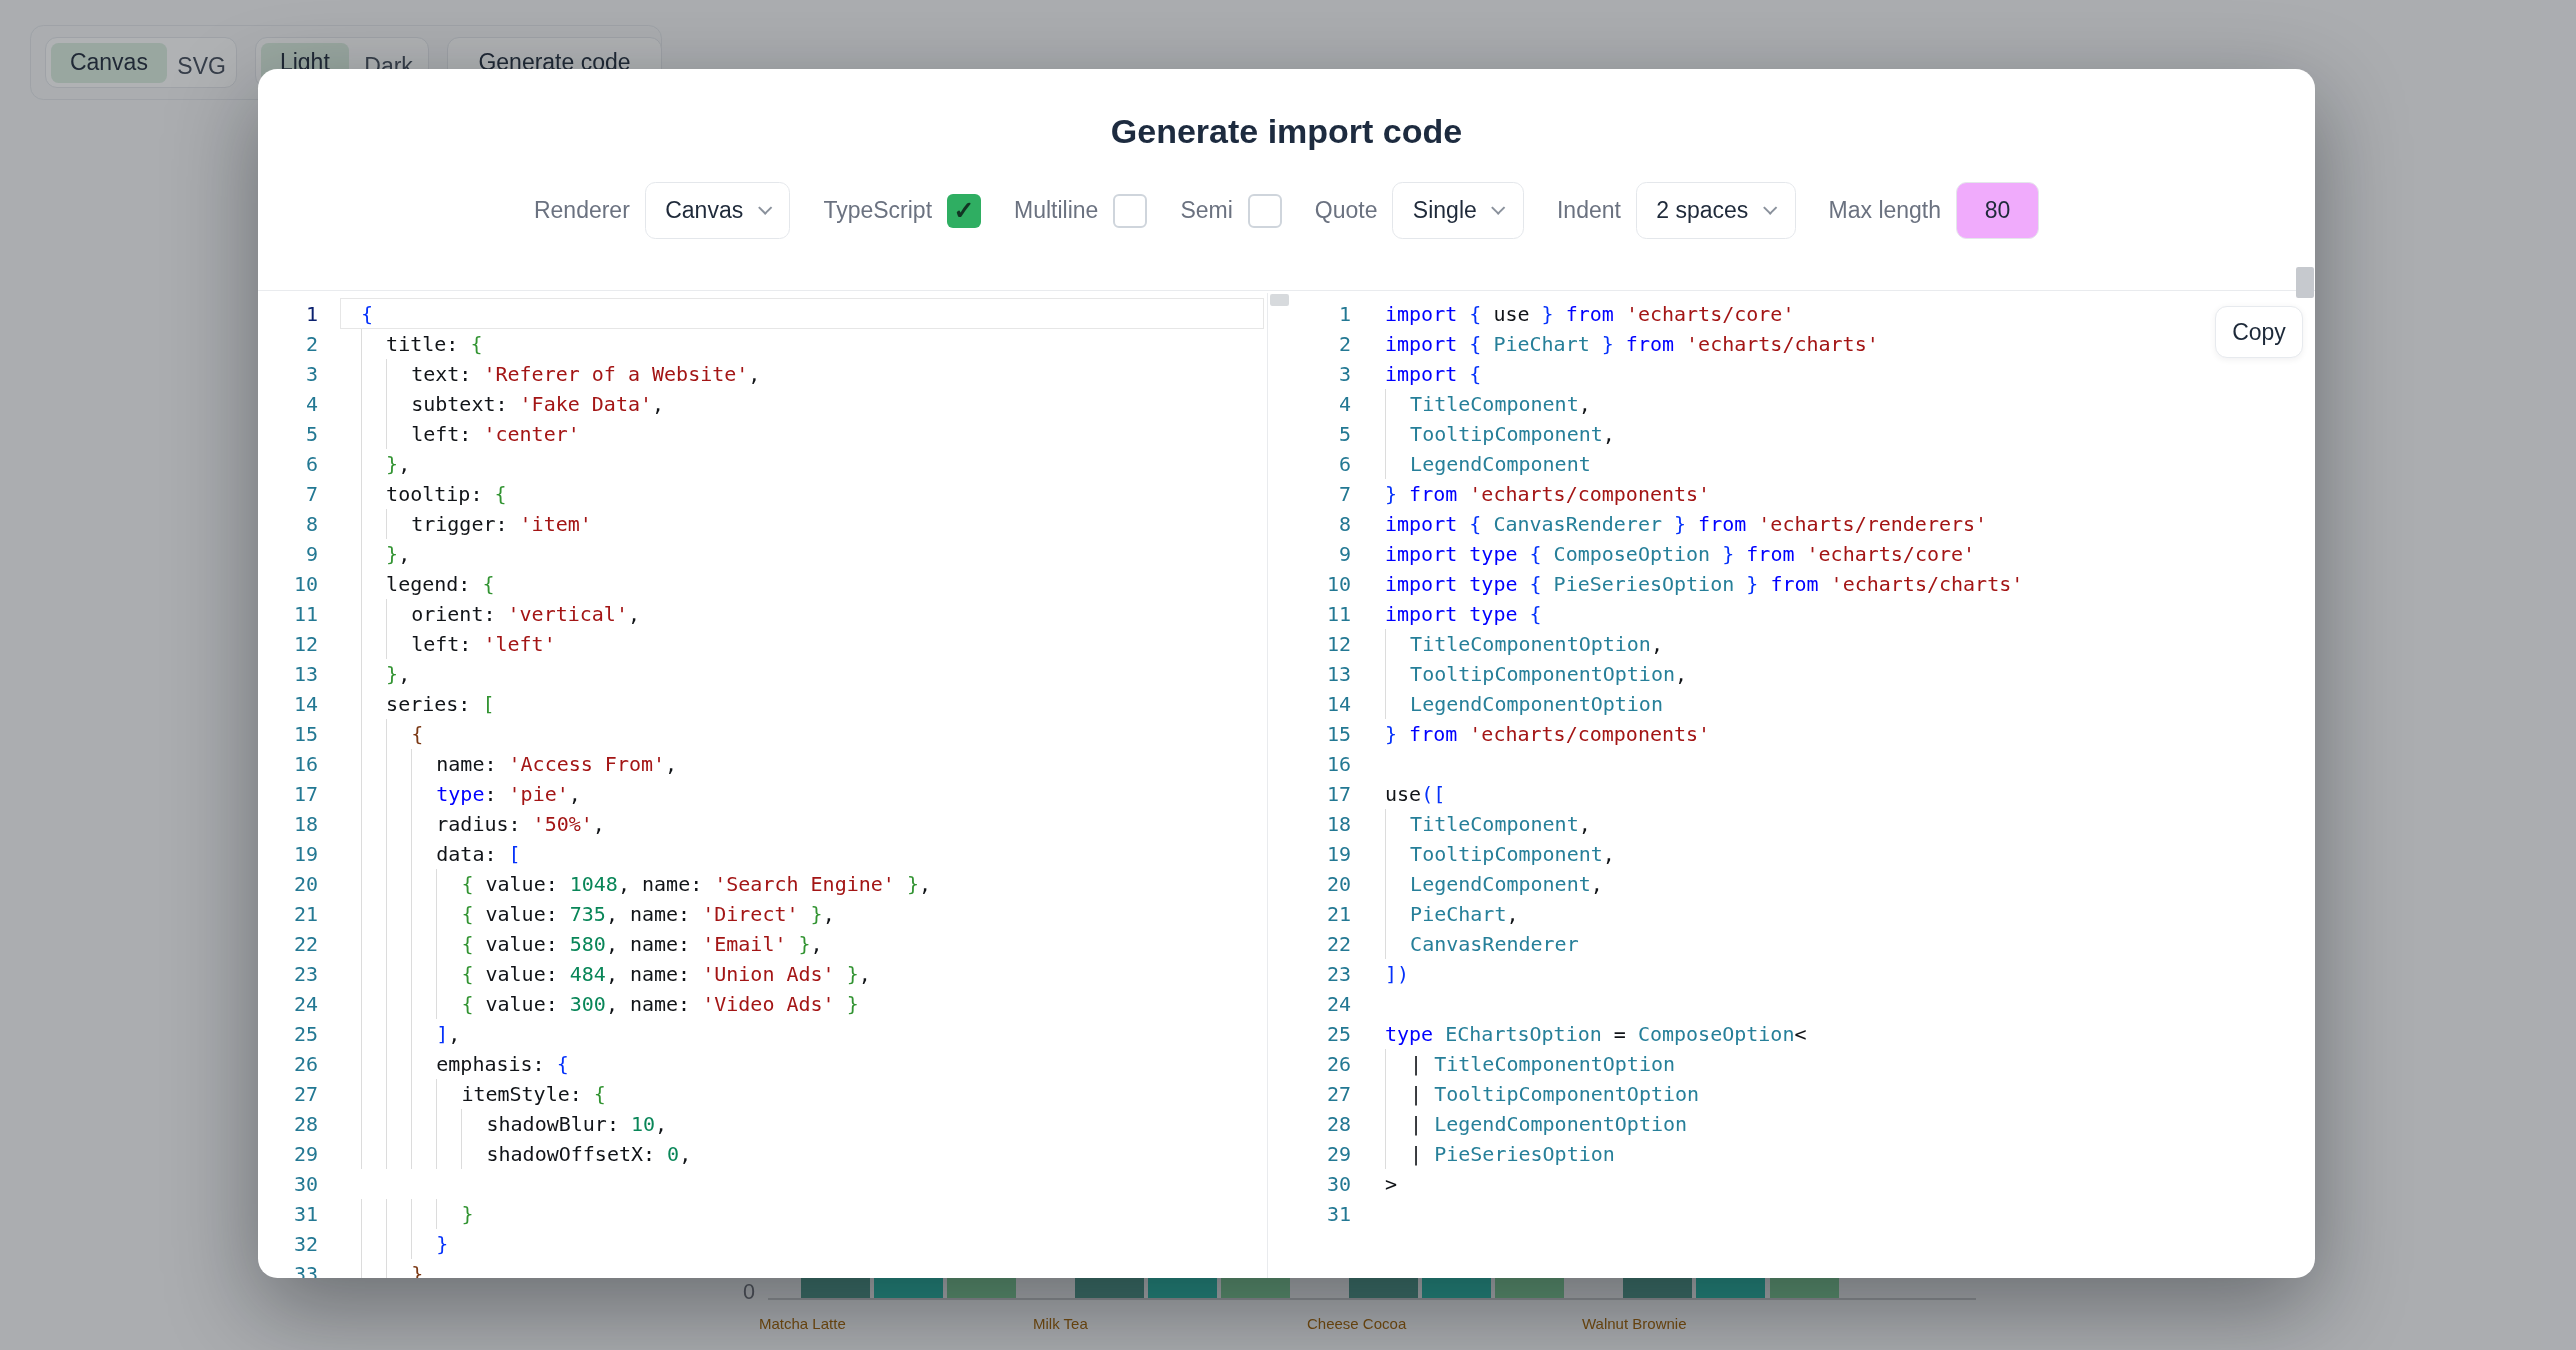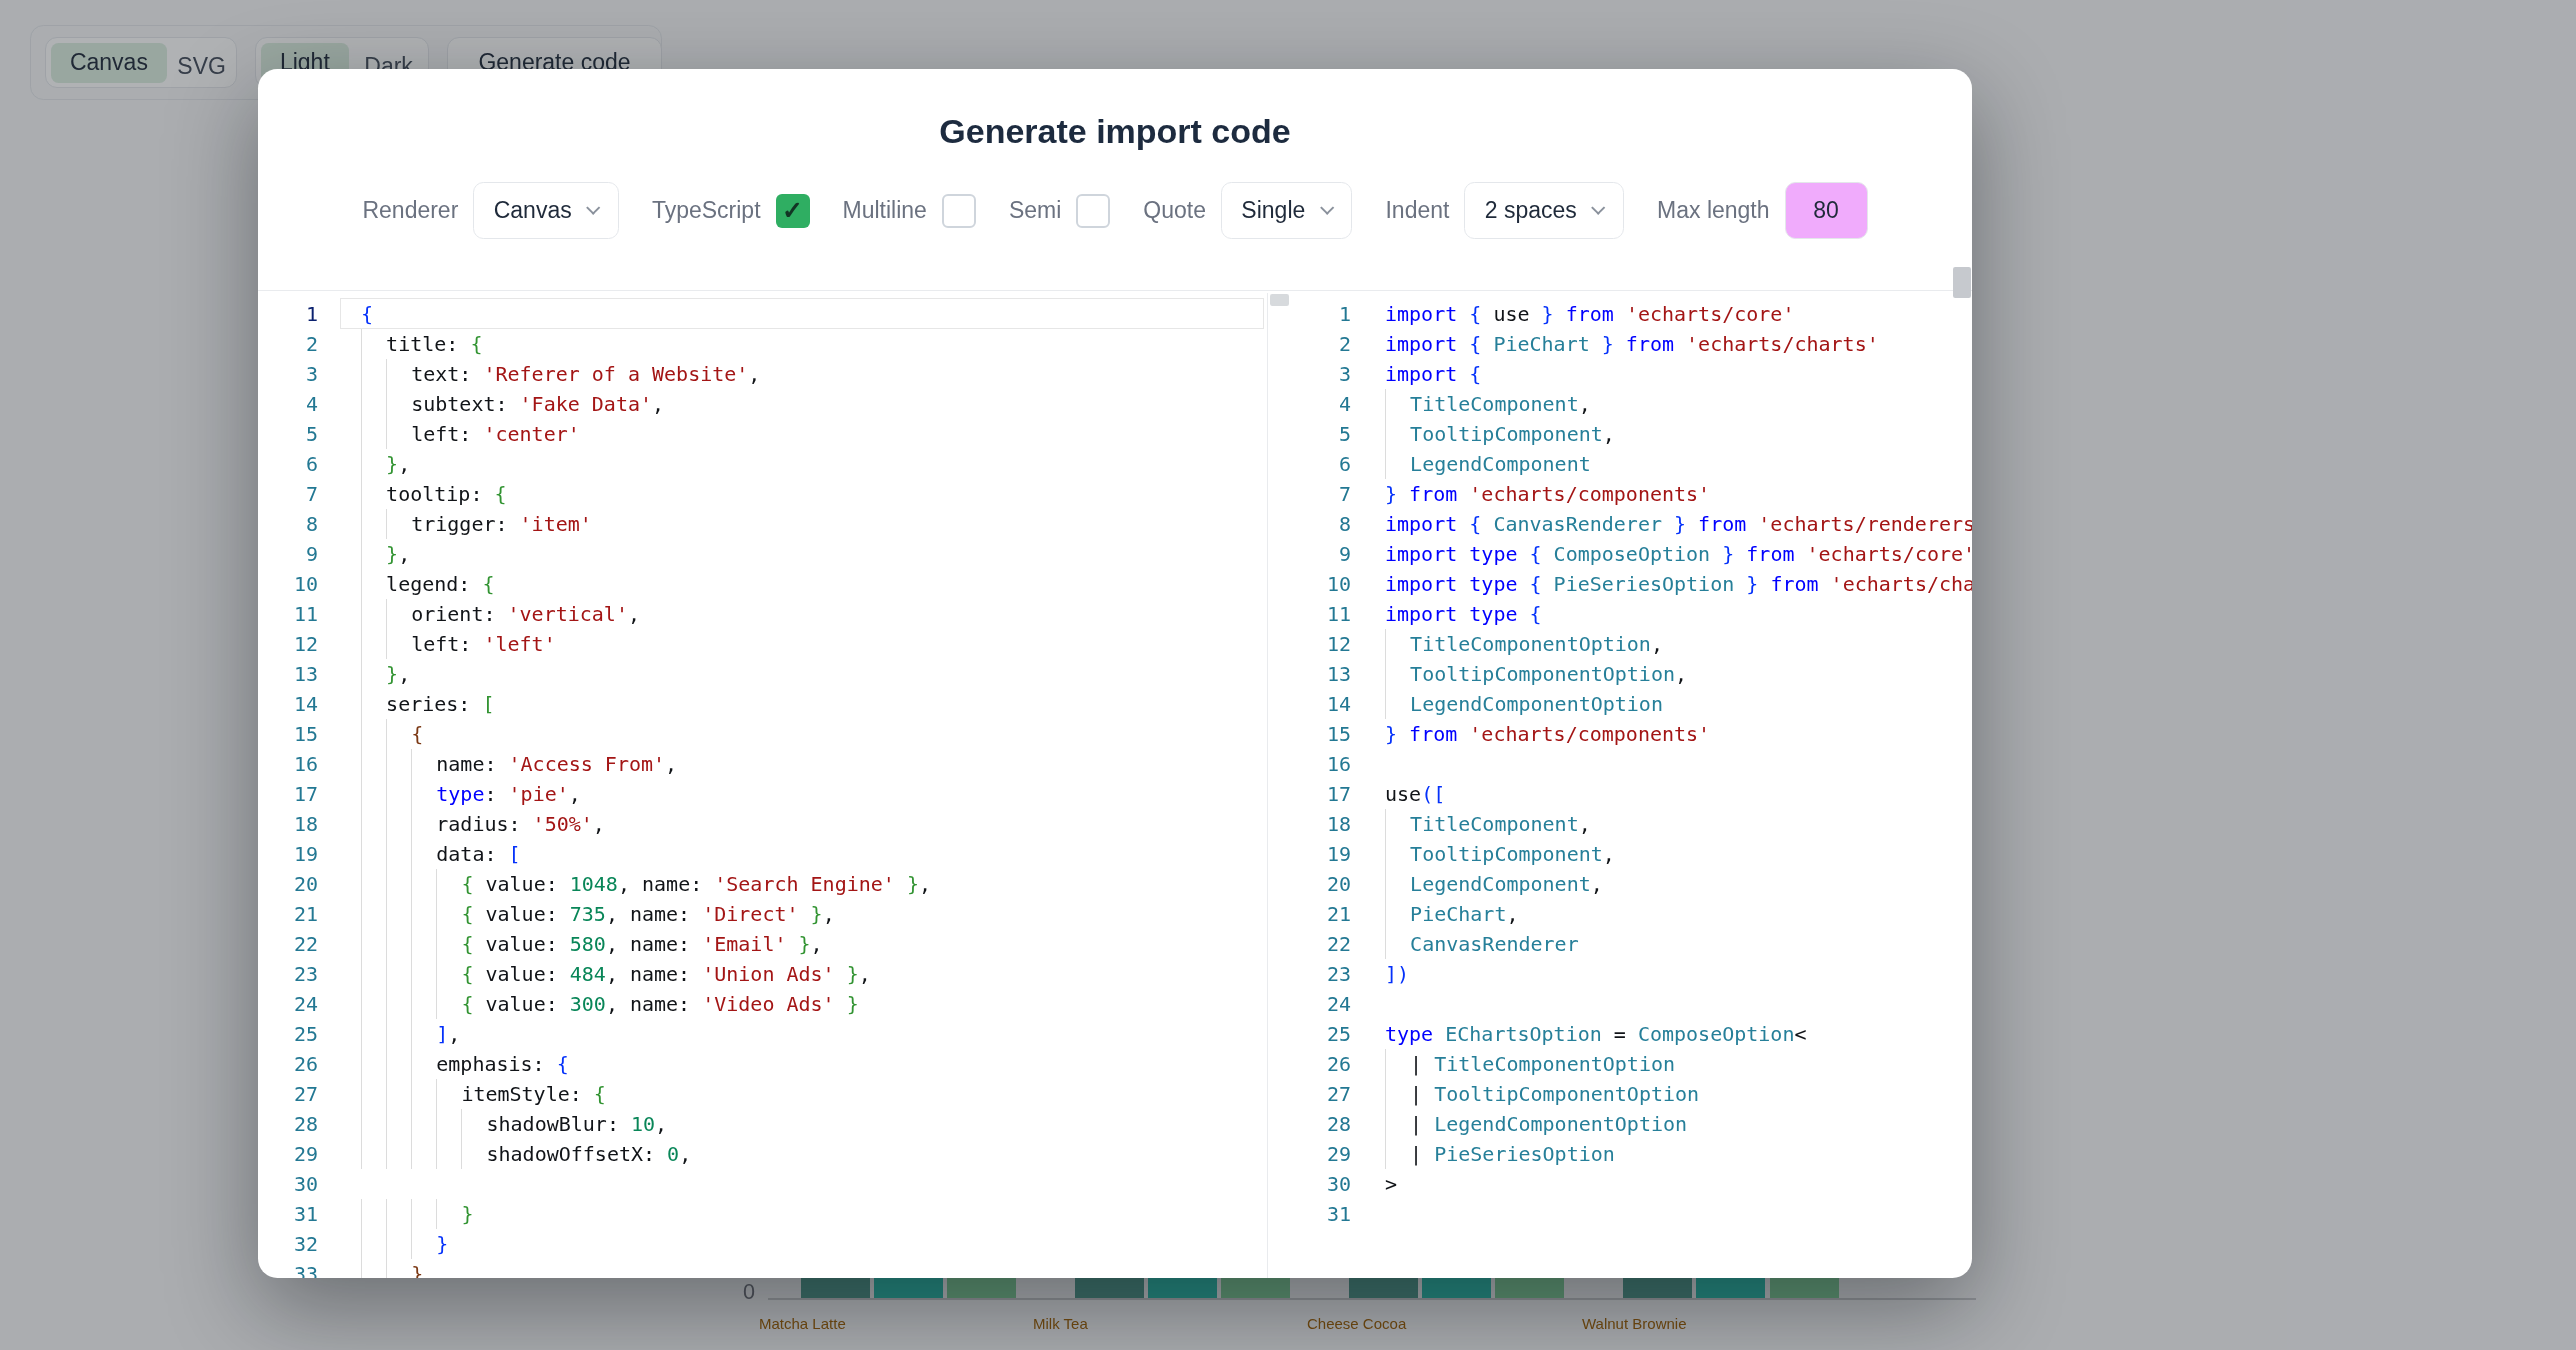--- a/index.html
+++ b/index.html
@@ -27,21 +27,21 @@
   .zero-label { position:absolute; left:701px; top:1279px; width:54px; text-align:right;
     font-size:21.6px; color:#6E7079; }
   .cat-label { position:absolute; top:1315px; width:298px; text-align:left;
     font-size:15px; color:#a16207; }
   .bar { position:absolute; top:1222px; width:69px; height:76px; }
 
   
   .overlay { position:absolute; inset:0; background:rgba(24,27,33,0.33); z-index:2; }
 
   
-  .modal { position:absolute; left:258px; top:69px; width:1714px; height:1209px;
+  .modal { position:absolute; left:258px; top:69px; width:2057px; height:1209px;
     background:#ffffff; border-radius:19.4px; z-index:3; overflow:hidden;
     box-shadow:0 30px 89px rgba(10,14,20,0.40); }
   .modal-title { margin-top:43px; text-align:center; font-size:34px; font-weight:700; color:#1d2b3f; }
 
   .mtoolbar { margin-top:31px; display:flex; align-items:center; justify-content:center; }
   .tb-label { font-size:23px; color:#6b7280; margin:0 0 0 33px; }
   .tb-label:first-child { margin-left:0; }
   .ctl { margin-left:15px; height:57px; border:1.5px solid #e4e7eb; border-radius:10.4px;
     background:#fff; display:flex; align-items:center; padding:0 19.4px; font-size:23px; color:#1f2a3a; }
   .chev { width:10.4px; height:10.4px; border-right:2.2px solid #8a919c; border-bottom:2.2px solid #8a919c;

